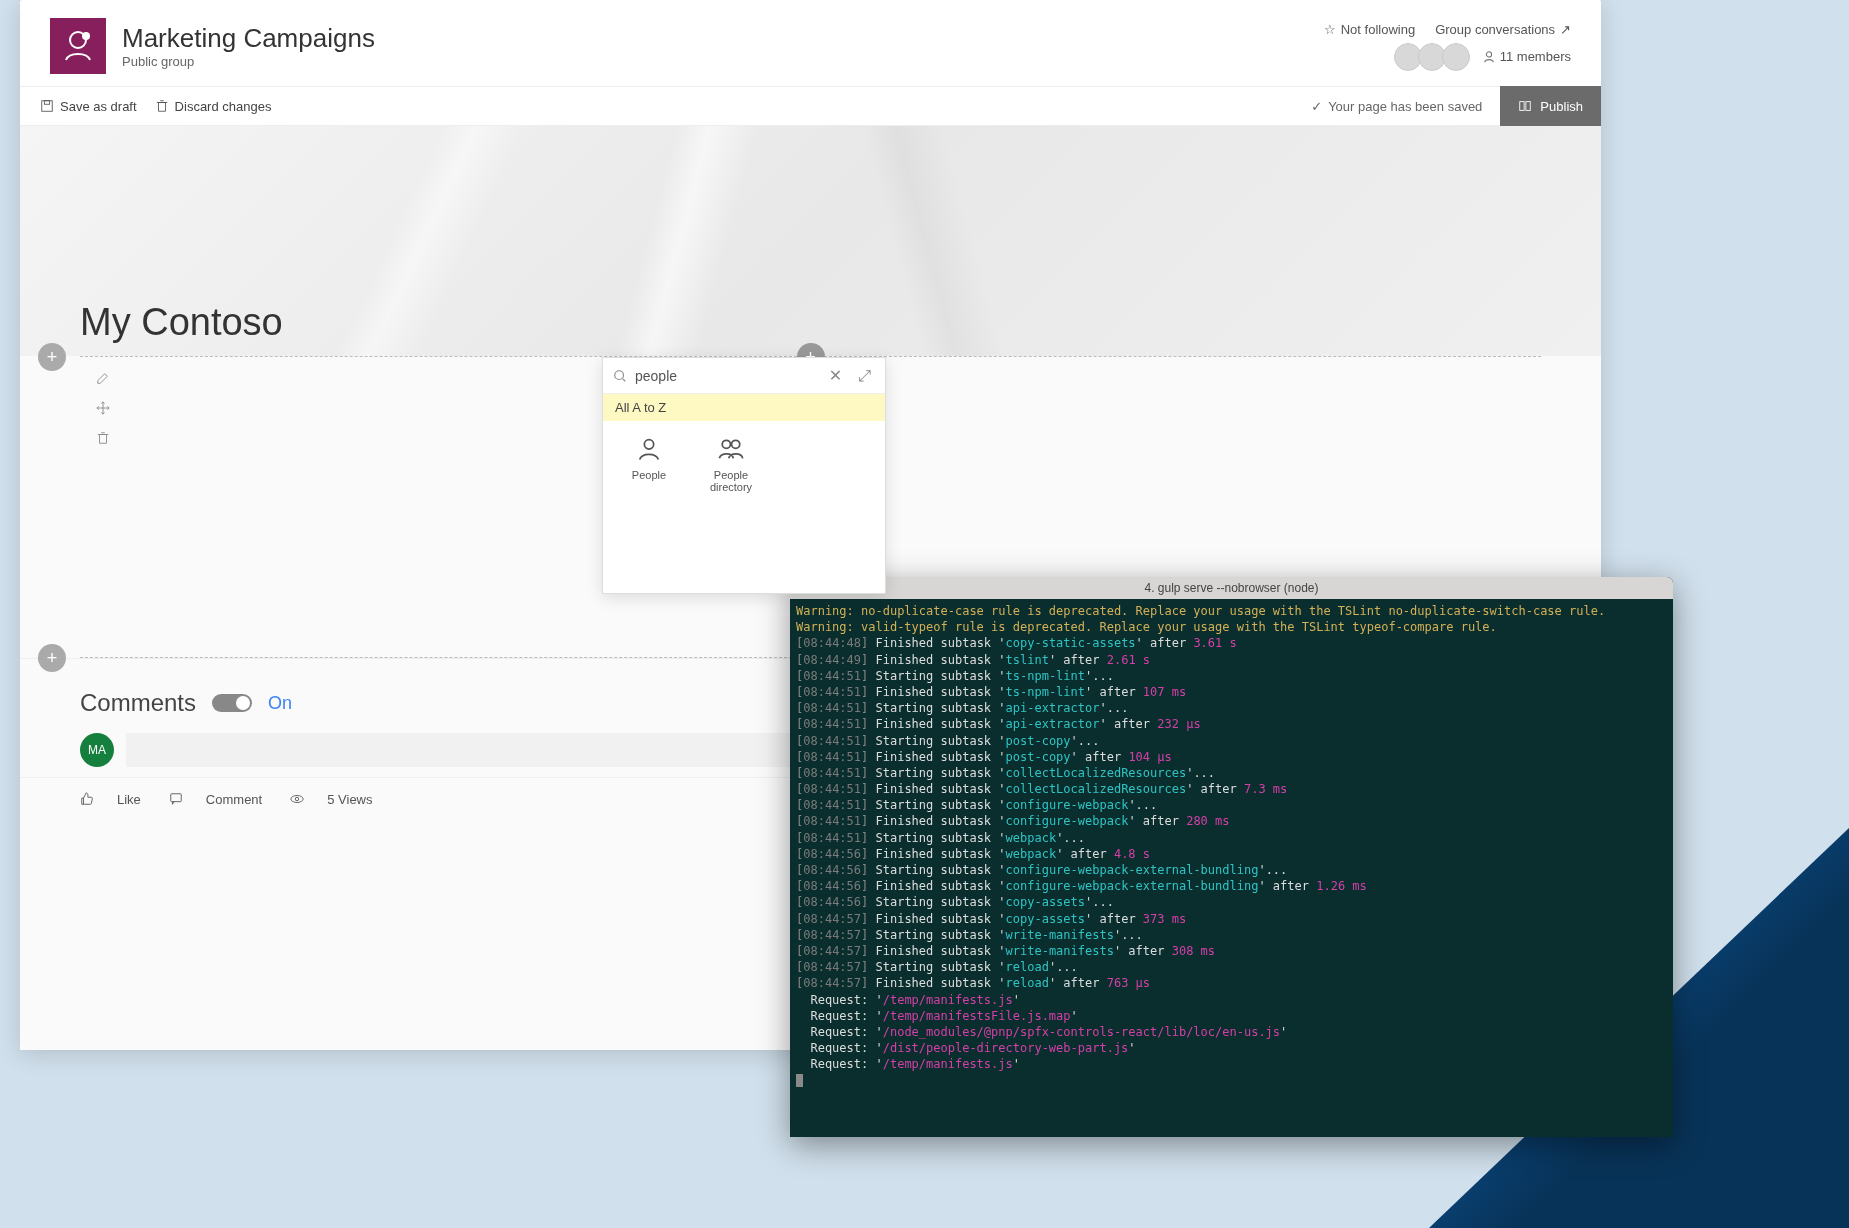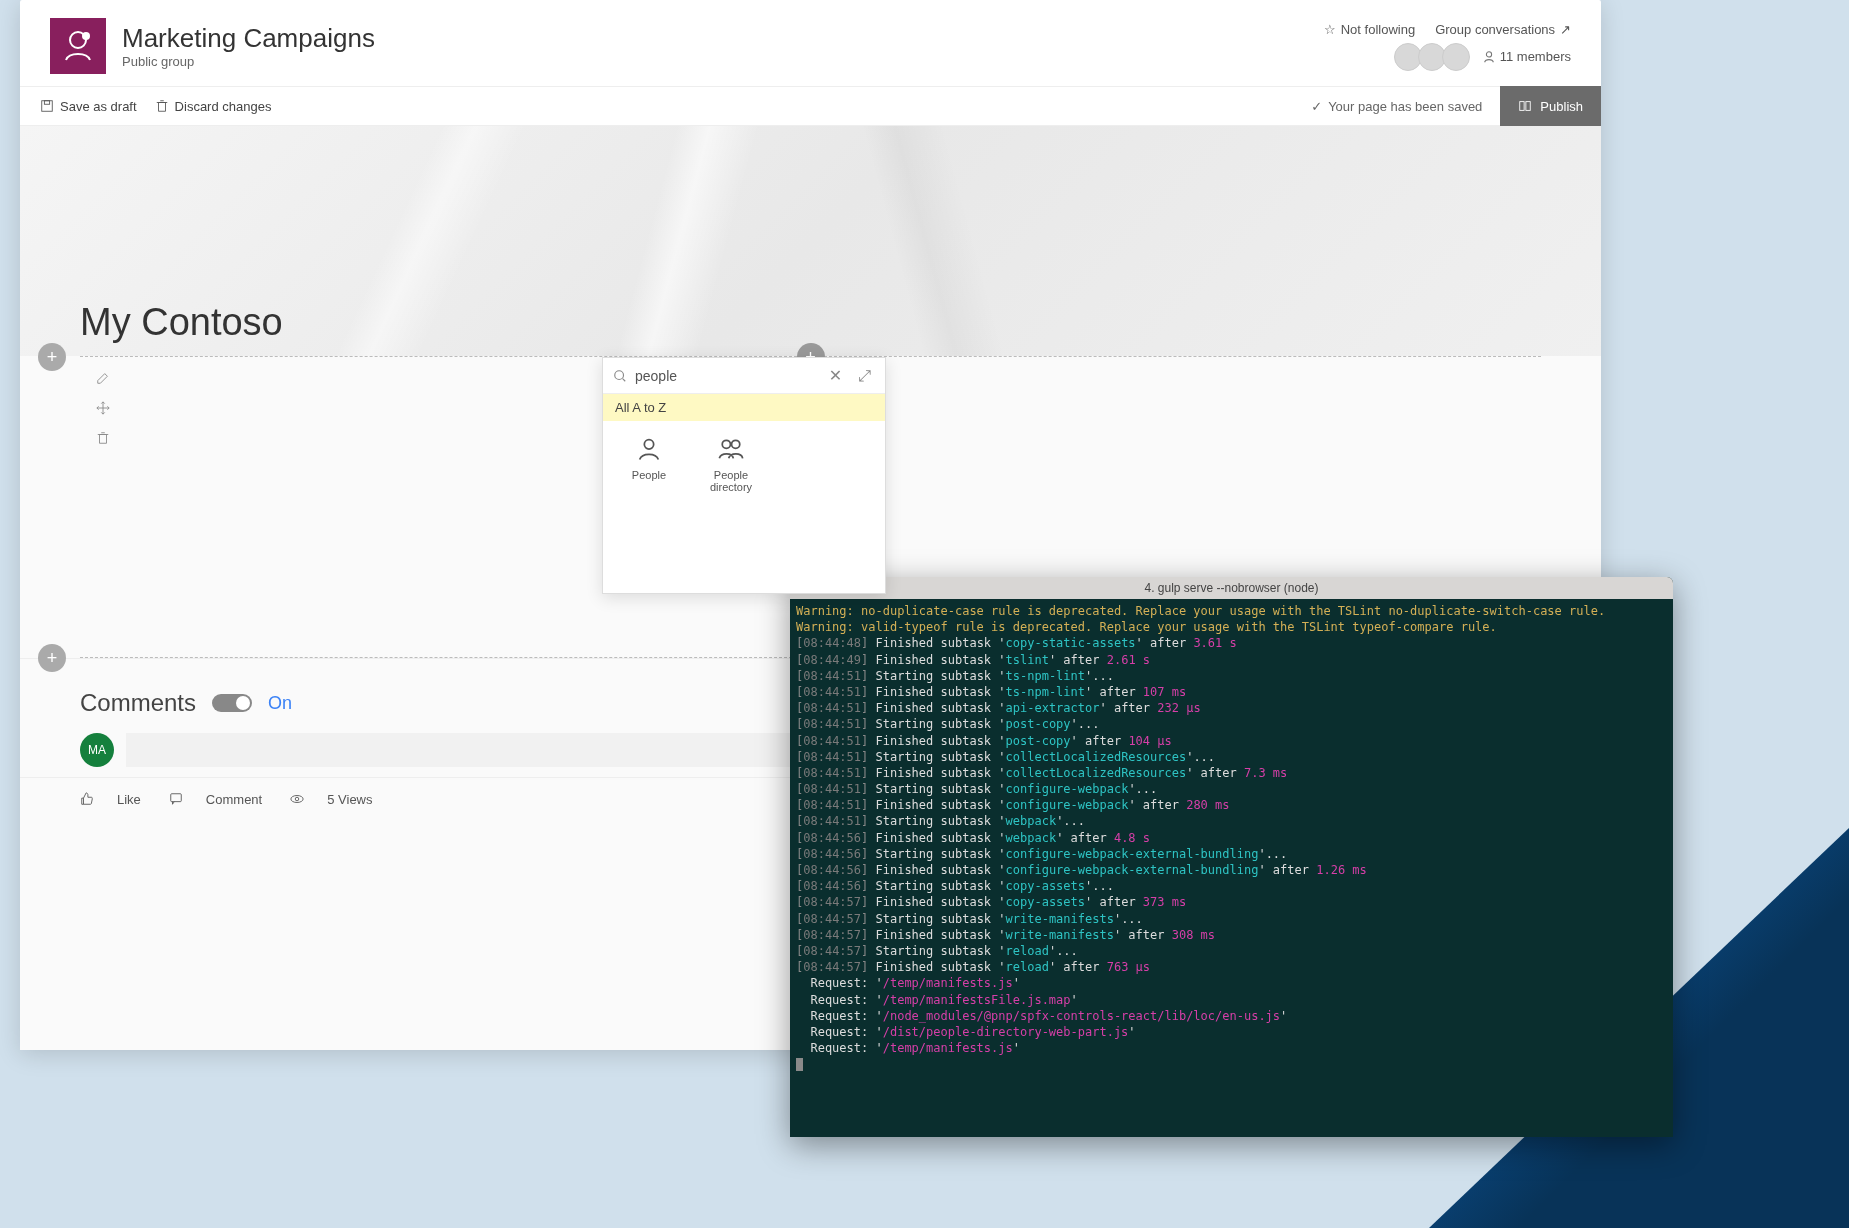--- a/index.html
+++ b/index.html
@@ -443,20 +443,21 @@
     <div class="term-dot g"></div>
     <div class="term-title-text">4. gulp serve --nobrowser (node)</div>
   </div>
   <div class="term-body" id="term-body">
       <div class="t-warn">Warning: no-duplicate-case rule is deprecated. Replace your usage with the TSLint no-duplicate-switch-case rule.</div>
       <div class="t-warn">Warning: valid-typeof rule is deprecated. Replace your usage with the TSLint typeof-compare rule.</div>
       <div><span class="t-br">[</span><span class="t-time">08:44:48</span><span class="t-br">]</span> Finished subtask '<span class="t-cyan">copy-static-assets</span>' after <span class="t-mag">3.61 s</span></div>
       <div><span class="t-br">[</span><span class="t-time">08:44:49</span><span class="t-br">]</span> Finished subtask '<span class="t-cyan">tslint</span>' after <span class="t-mag">2.61 s</span></div>
       <div><span class="t-br">[</span><span class="t-time">08:44:51</span><span class="t-br">]</span> Starting subtask '<span class="t-cyan">ts-npm-lint</span>'...</div>
       <div><span class="t-br">[</span><span class="t-time">08:44:51</span><span class="t-br">]</span> Finished subtask '<span class="t-cyan">ts-npm-lint</span>' after <span class="t-mag">107 ms</span></div>
+      <div><span class="t-br">[</span><span class="t-time">08:44:51</span><span class="t-br">]</span> Starting subtask '<span class="t-cyan">api-extractor</span>'...</div>
       <div><span class="t-br">[</span><span class="t-time">08:44:51</span><span class="t-br">]</span> Finished subtask '<span class="t-cyan">api-extractor</span>' after <span class="t-mag">232 μs</span></div>
       <div><span class="t-br">[</span><span class="t-time">08:44:51</span><span class="t-br">]</span> Starting subtask '<span class="t-cyan">post-copy</span>'...</div>
       <div><span class="t-br">[</span><span class="t-time">08:44:51</span><span class="t-br">]</span> Finished subtask '<span class="t-cyan">post-copy</span>' after <span class="t-mag">104 μs</span></div>
       <div><span class="t-br">[</span><span class="t-time">08:44:51</span><span class="t-br">]</span> Starting subtask '<span class="t-cyan">collectLocalizedResources</span>'...</div>
       <div><span class="t-br">[</span><span class="t-time">08:44:51</span><span class="t-br">]</span> Finished subtask '<span class="t-cyan">collectLocalizedResources</span>' after <span class="t-mag">7.3 ms</span></div>
       <div><span class="t-br">[</span><span class="t-time">08:44:51</span><span class="t-br">]</span> Starting subtask '<span class="t-cyan">configure-webpack</span>'...</div>
       <div><span class="t-br">[</span><span class="t-time">08:44:51</span><span class="t-br">]</span> Finished subtask '<span class="t-cyan">configure-webpack</span>' after <span class="t-mag">280 ms</span></div>
       <div><span class="t-br">[</span><span class="t-time">08:44:51</span><span class="t-br">]</span> Starting subtask '<span class="t-cyan">webpack</span>'...</div>
       <div><span class="t-br">[</span><span class="t-time">08:44:56</span><span class="t-br">]</span> Finished subtask '<span class="t-cyan">webpack</span>' after <span class="t-mag">4.8 s</span></div>
       <div><span class="t-br">[</span><span class="t-time">08:44:56</span><span class="t-br">]</span> Starting subtask '<span class="t-cyan">configure-webpack-external-bundling</span>'...</div>

